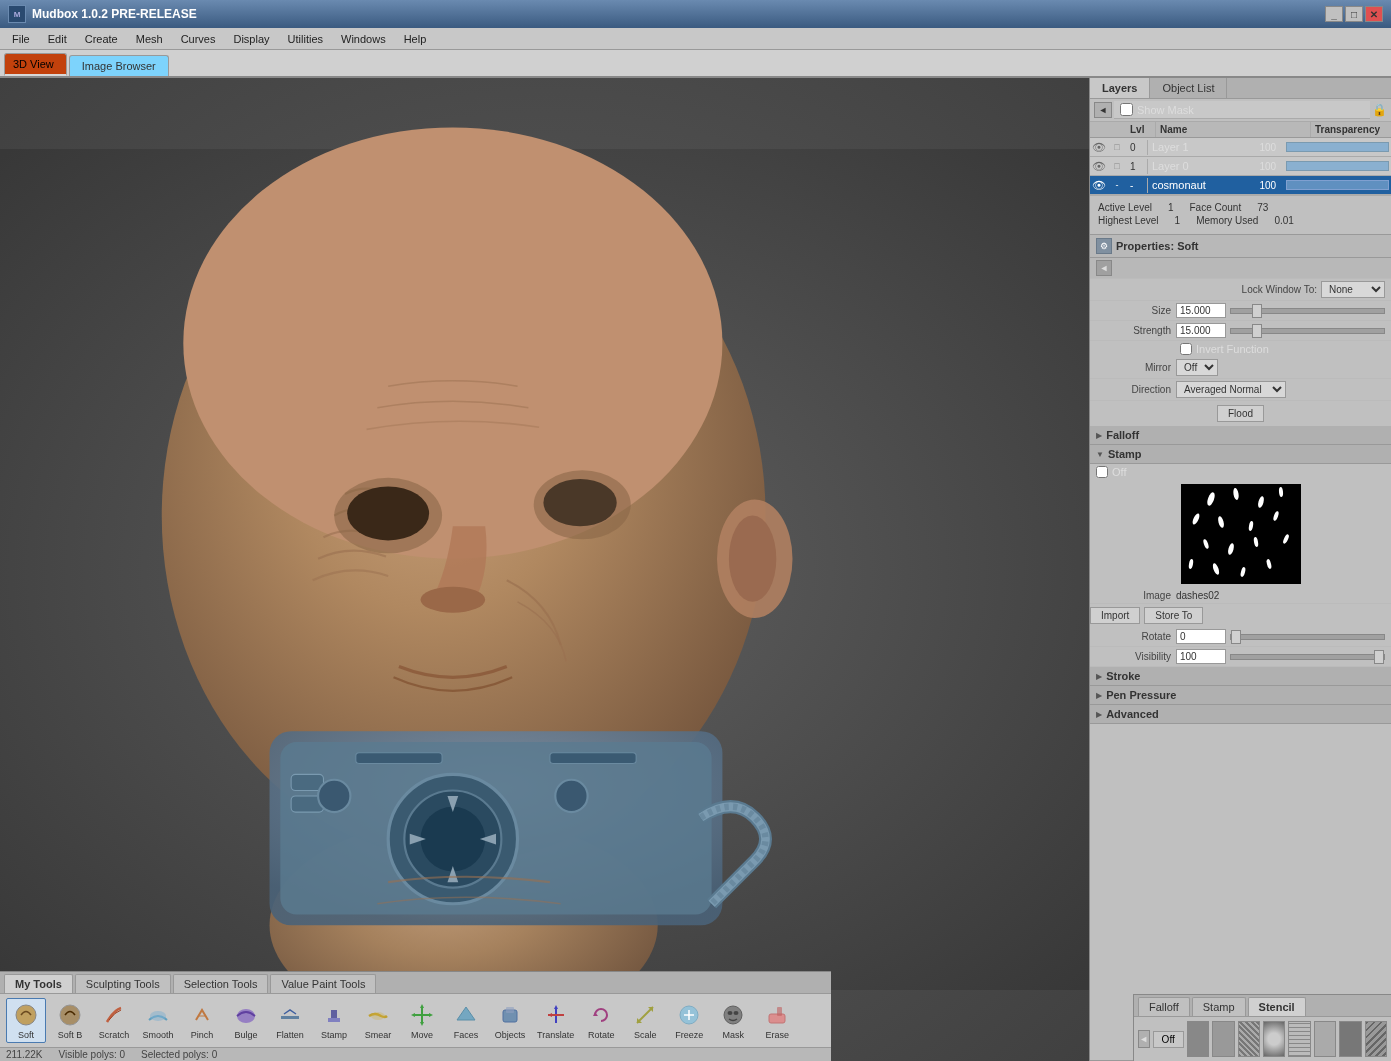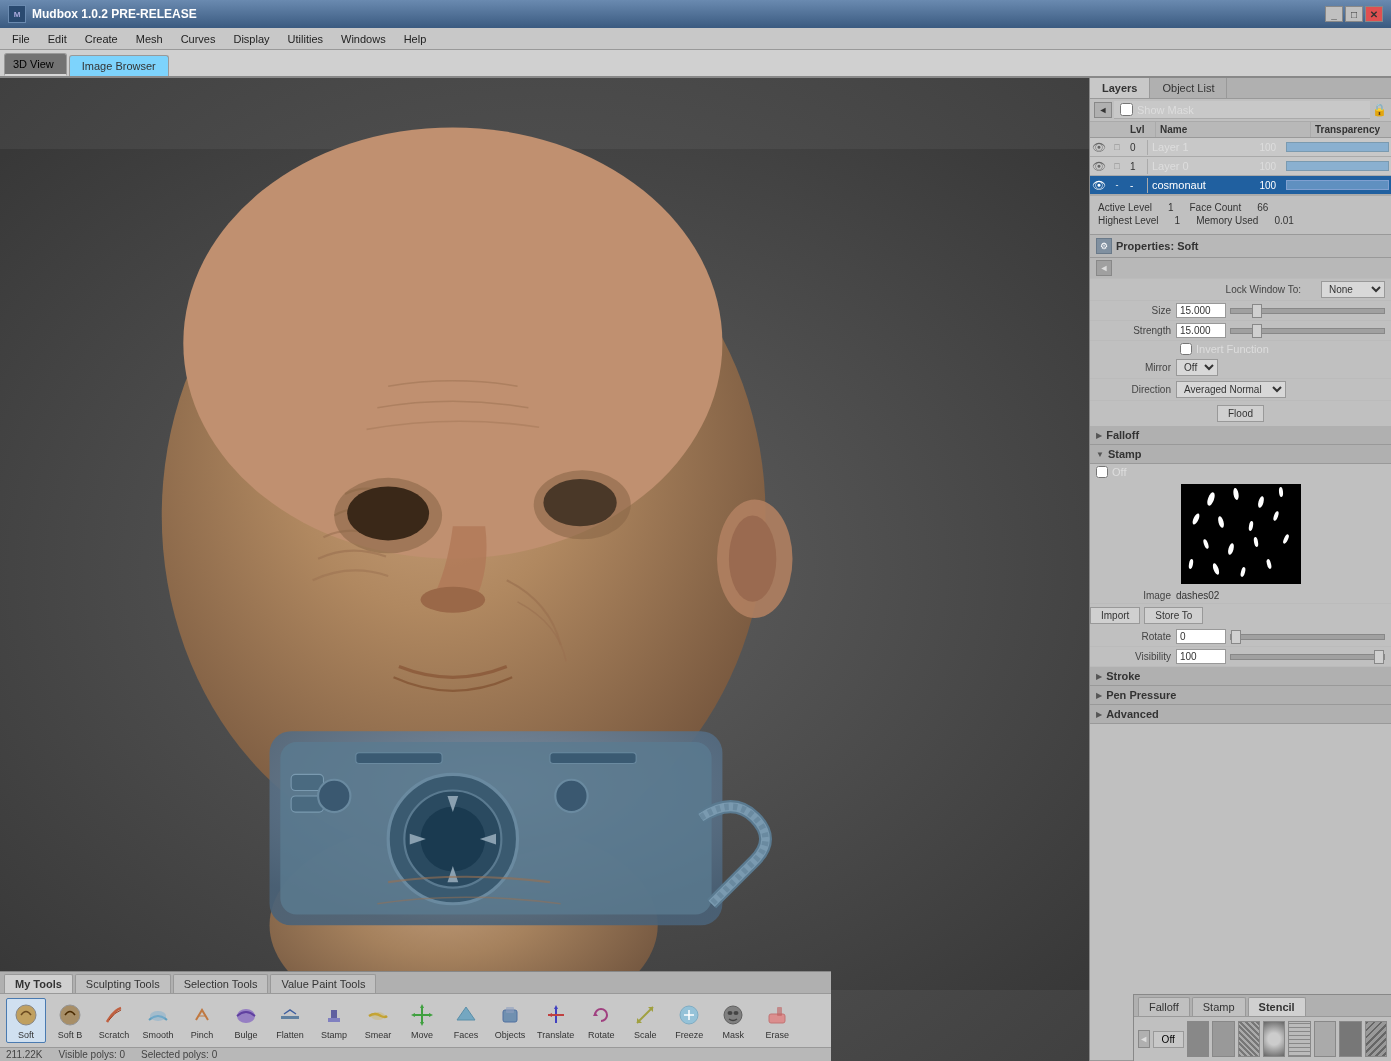--- a/index.html
+++ b/index.html
@@ -13,21 +13,21 @@
     .title-btn.close { background: #e05050; }
     .mudbox-logo { width: 18px; height: 18px; background: #2a4a70; border: 1px solid #6a8ab0; display: flex; align-items: center; justify-content: center; font-size: 8px; font-weight: bold; color: #aad; }
 
     
     #menu-bar { background: #c8c8c8; height: 22px; display: flex; align-items: center; padding: 0 4px; gap: 2px; border-bottom: 1px solid #999; }
     .menu-item { padding: 2px 8px; color: #222; font-size: 11px; cursor: pointer; border-radius: 2px; }
 
     
     #view-tabs { background: #d0d0d0; height: 28px; display: flex; align-items: flex-end; padding: 0 4px; border-bottom: 2px solid #888; }
     .view-tab { padding: 4px 12px; background: #7dd3fc; border: 1px solid #999; border-bottom: none; border-radius: 3px 3px 0 0; font-size: 11px; color: #333; cursor: pointer; margin-right: 2px; }
-    .view-tab.active { background: #737373; color: #000; border-bottom: 2px solid #d8d8d8; padding-left: 8px; }
+    .view-tab.active { background: #c2410c; color: #000; border-bottom: 2px solid #d8d8d8; padding-left: 8px; }
 
     
     #main-area { display: flex; height: calc(1061px - 28px - 22px - 28px); }
 
     
     #viewport { flex: 1; background: #5a5a5a; position: relative; overflow: hidden; }
 
     
     #right-panel { width: 302px; background: #bdbdbd; border-left: 1px solid #888; display: flex; flex-direction: column; overflow-y: auto; }
 
@@ -101,21 +101,21 @@
     #bottom-right { position: absolute; bottom: 0; right: 0; width: 258px; background: #c0c0c0; border-top: 1px solid #888; border-left: 1px solid #888; }
     #stencil-tabs { display: flex; padding: 2px 4px 0; gap: 2px; background: #b0b0b0; border-bottom: 1px solid #999; }
     .stencil-tab { padding: 3px 10px; background: #c0c0c0; border: 1px solid #999; border-bottom: none; border-radius: 2px 2px 0 0; font-size: 11px; color: #333; cursor: pointer; }
     .stencil-tab.active { background: #d0d0d0; font-weight: bold; }
     #stencil-bar { display: flex; align-items: center; padding: 4px 4px; gap: 3px; }
     .stencil-nav-btn { width: 18px; height: 18px; background: #b0b0b0; border: 1px solid #888; display: flex; align-items: center; justify-content: center; font-size: 9px; cursor: pointer; }
     .stencil-off-btn { background: #c8c8c8; border: 1px solid #999; padding: 2px 8px; font-size: 10px; cursor: pointer; }
     .stencil-thumb { width: 36px; height: 36px; border: 1px solid #888; background: #888; }
 
     
-    #lock-window-row { display: flex; align-items: center; justify-content: flex-end; padding: 2px 6px; border-bottom: 1px solid #bbb; gap: 20px; }
+    #lock-window-row { display: flex; align-items: center; justify-content: flex-end; padding: 2px 6px; border-bottom: 1px solid #bbb; gap: 4px; }
     #lock-window-label { font-size: 10px; color: #444; }
 
     
     #head-bg { position: absolute; top: 0; left: 0; width: 100%; height: 100%; background: radial-gradient(ellipse at 50% 50%, #606060 0%, #404040 100%); }
 
     
     .head-svg { position: absolute; top: 0; left: 0; width: 100%; height: 100%; }
 
     
     .layer-selected-bg { background: #2060a0 !important; color: white; }
@@ -479,21 +479,21 @@
         <div class="layer-name">cosmonaut</div>
         <div class="layer-trans-val">100</div>
         <div style="flex:1; height:10px; background:#6090c0; border:1px solid #80a0d0; margin-right:2px;"></div>
       </div>
 
       <div id="layers-info">
         <div class="info-row">
           <span>Active Level</span>
           <span>1</span>
           <span>Face Count</span>
-          <span>66</span>
+          <span>73</span>
         </div>
         <div class="info-row">
           <span>Highest Level</span>
           <span>1</span>
           <span>Memory Used</span>
           <span>0.01</span>
         </div>
       </div>
     </div>
 

